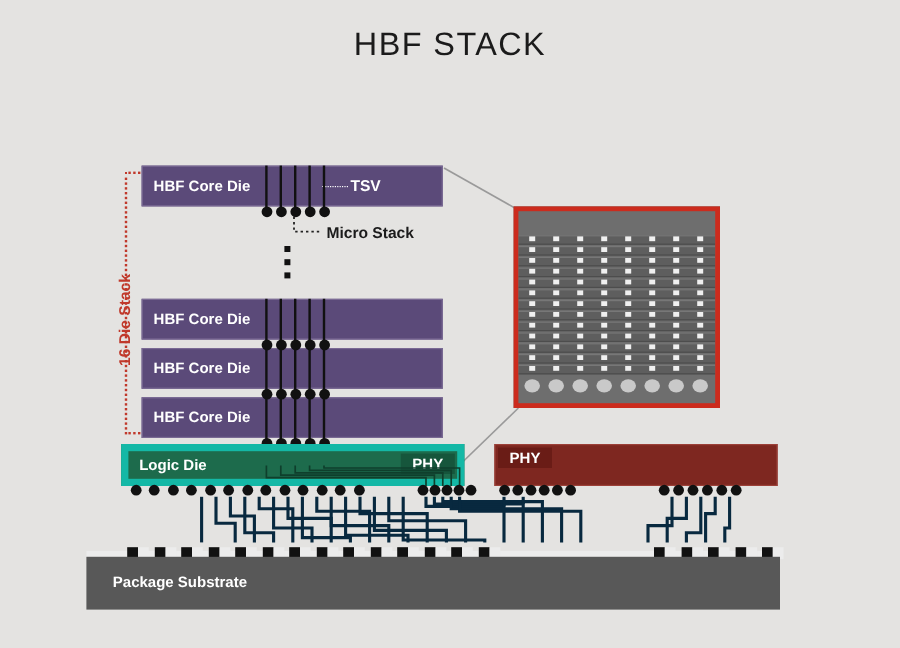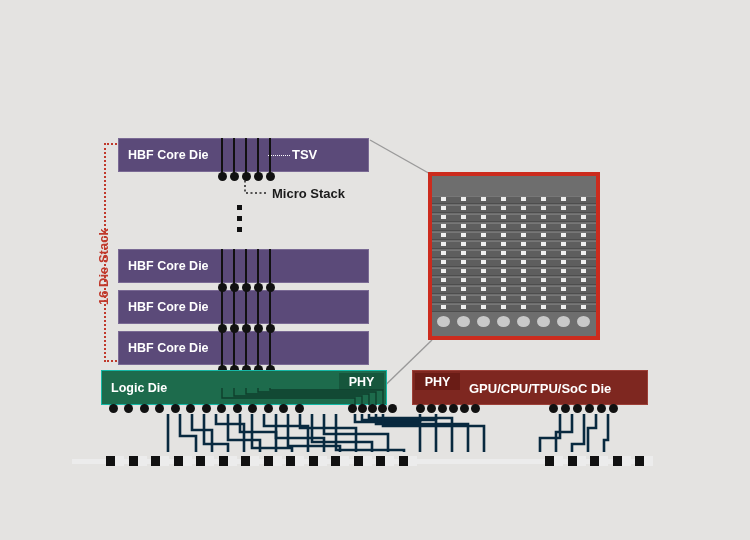--- a/index.html
+++ b/index.html
@@ -23,21 +23,21 @@
   
   .blk{position:absolute;box-sizing:border-box;}
   .blk .lbl{
     position:absolute;color:#ffffff;font-size:12.5px;
     font-weight:700;white-space:nowrap;
   }
 
   .coredie{background:#5b4a79;border:1px solid #7a6a94;}
   .coredie .lbl{left:9px;top:50%;transform:translateY(-50%);}
 
-  .logicdie{background:#1d6b4c;border:1px solid #14b8a6;}
+  .logicdie{background:#1d6b4c;border:6px solid #14b8a6;}
   .logicdie .lbl{left:9px;top:50%;transform:translateY(-50%);}
 
   .socdie{background:#7e2720;border:1px solid #9c4038;}
   .socdie .lbl{left:56px;top:50%;transform:translateY(-50%);font-size:13px;}
 
   .phy{position:absolute;box-sizing:border-box;display:flex;
        align-items:center;justify-content:center;
        color:#fff;font-size:12.5px;font-weight:700;}
   .phy-green{background:#16563c;}
   .phy-red{background:#6a1c16;}
@@ -85,20 +85,21 @@
   .cl-bigbump{position:absolute;width:13px;height:11px;border-radius:50%;
               background:#c9c9c9;}
   .tracewrap{position:absolute;left:0;top:0;width:750px;height:540px;
              pointer-events:none;}
 </style>
 </head>
 <body>
 
 <div id="stage">
 
+  <div class="title">HBF STACK</div>
 
   <svg class="tracewrap">
     <line x1="370" y1="140" x2="432" y2="175" stroke="#9a9a9a" stroke-width="1.4"></line>
     <line x1="370" y1="400" x2="432" y2="340" stroke="#9a9a9a" stroke-width="1.4"></line>
   </svg>
 
   <div class="callout" style="left:428px;top:172px;width:172px;height:168px;">
     <div class="callout-inner" id="callout-inner">
         <div class="cl-row" style="top: 20px;"></div>
         <div class="cl-bump" style="left: 9px; top: 21px;"></div>
@@ -319,21 +320,20 @@
 
   <svg class="tracewrap">
     <path d="M222,388 L222,398 L355,398 L355,405" stroke="#0f3f2c" stroke-width="1.4" fill="none"></path>
     <path d="M234,388 L234,396 L362,396 L362,405" stroke="#0f3f2c" stroke-width="1.4" fill="none"></path>
     <path d="M246,388 L246,394 L369,394 L369,405" stroke="#0f3f2c" stroke-width="1.4" fill="none"></path>
     <path d="M258,388 L258,392 L376,392 L376,405" stroke="#0f3f2c" stroke-width="1.4" fill="none"></path>
     <path d="M270,388 L270,390 L383,390 L383,405" stroke="#0f3f2c" stroke-width="1.4" fill="none"></path>
   </svg>
 
   <div class="blk socdie" style="left:412px;top:370px;width:236px;height:35px;">
-    <span class="lbl">GPU/CPU/TPU/SoC Die</span>
     <div class="phy phy-red" style="left:2px;top:2px;width:45px;height:17px;">PHY</div>
   </div>
 
   <div id="die-bottom-bumps">
       <div class="ubump" style="left: 108.5px; top: 403.5px;"></div>
       <div class="ubump" style="left: 124px; top: 403.5px;"></div>
       <div class="ubump" style="left: 139.5px; top: 403.5px;"></div>
       <div class="ubump" style="left: 155px; top: 403.5px;"></div>
       <div class="ubump" style="left: 170.5px; top: 403.5px;"></div>
       <div class="ubump" style="left: 186px; top: 403.5px;"></div>
@@ -431,14 +431,17 @@
       <div class="sqpad" style="left: 567.5px; top: 456px; width: 9px; height: 10px;"></div>
       <div class="whitepad" style="left: 576.5px; top: 456px; width: 9px; height: 10px;"></div>
       <div class="sqpad" style="left: 590px; top: 456px; width: 9px; height: 10px;"></div>
       <div class="whitepad" style="left: 599px; top: 456px; width: 9px; height: 10px;"></div>
       <div class="sqpad" style="left: 612.5px; top: 456px; width: 9px; height: 10px;"></div>
       <div class="whitepad" style="left: 621.5px; top: 456px; width: 9px; height: 10px;"></div>
       <div class="sqpad" style="left: 635px; top: 456px; width: 9px; height: 10px;"></div>
       <div class="whitepad" style="left: 644px; top: 456px; width: 9px; height: 10px;"></div>
     </div>
 
+  <div class="blk substrate" style="left:72px;top:464px;width:578px;height:44px;">
+    <span class="lbl">Package Substrate</span>
+  </div>
 
 </div>
 
 </body></html>

